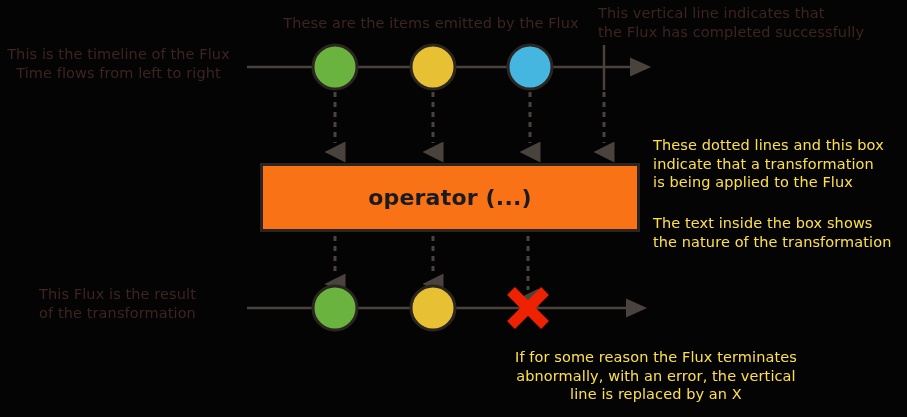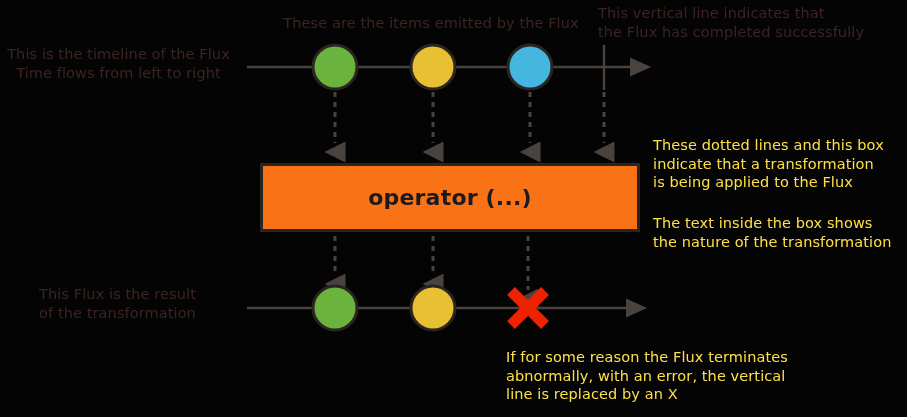--- a/index.html
+++ b/index.html
@@ -33,21 +33,21 @@
     letter-spacing: 0.1px;
   }
   .ann.warm { color: #fde047; }
 
   #ann-timeline      { left: 6px;   top: 45px;  width: 225px; text-align: center; }
   #ann-items         { left: 283px; top: 14px;  width: 296px; text-align: center; }
   #ann-complete      { left: 598px; top: 4px;   width: 302px; text-align: left; }
   #ann-dotted        { left: 653px; top: 136px; width: 250px; text-align: left; }
   #ann-boxtext       { left: 653px; top: 214px; width: 250px; text-align: left; }
   #ann-result        { left: 10px;  top: 285px; width: 215px; text-align: center; }
-  #ann-error         { left: 506px; top: 348px; width: 300px; text-align: left; }
+  #ann-error         { left: 506px; top: 348px; width: 300px; text-align: center; }
 
   #operator-box {
     position: absolute;
     left: 260px;
     top: 163px;
     width: 380px;
     height: 69px;
     background: #f97316;
     border: 3px solid #2b2522;
     box-sizing: border-box;

